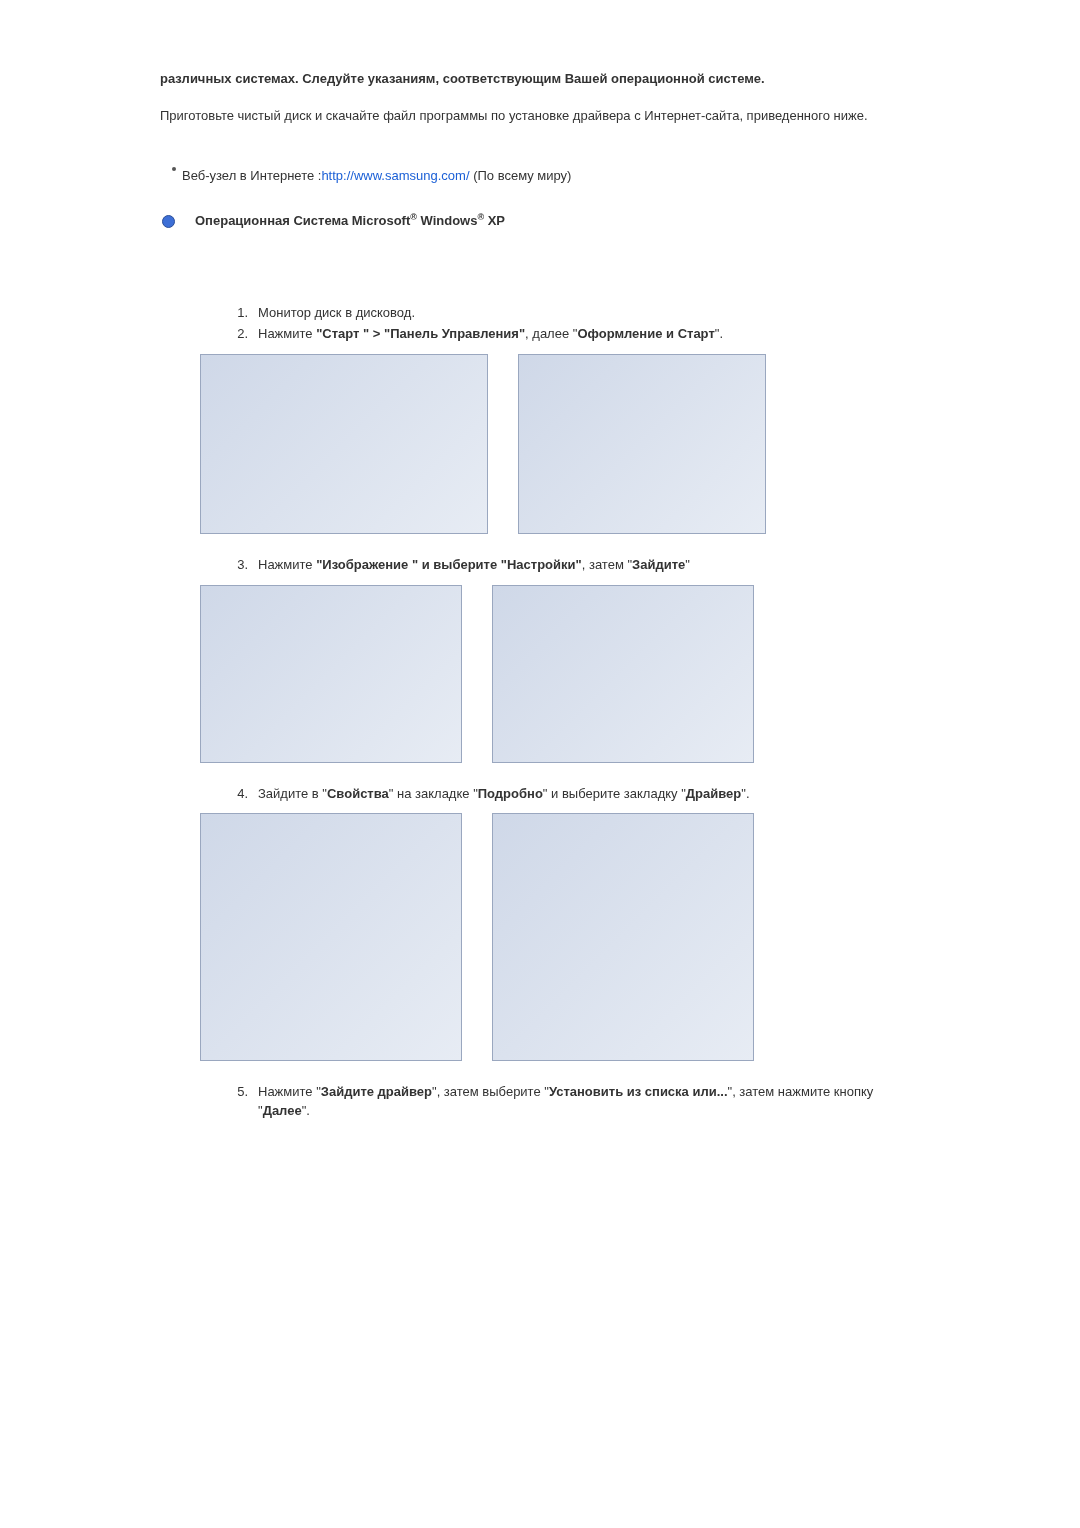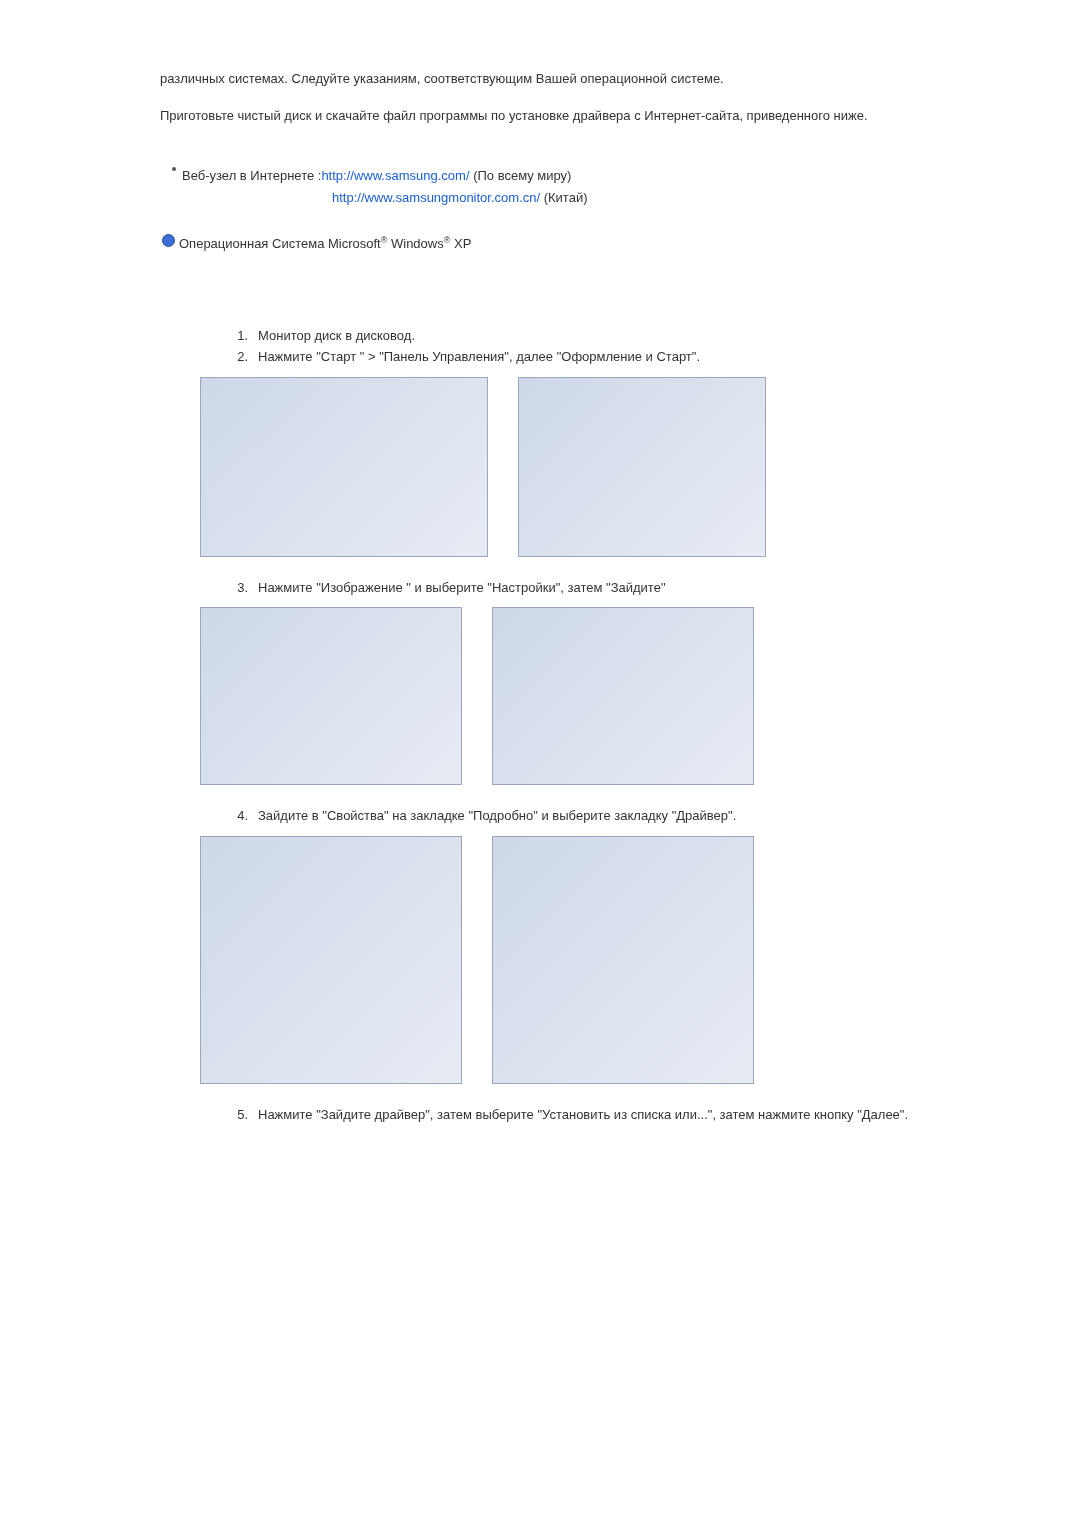--- a/index.html
+++ b/index.html
@@ -1,27 +1,27 @@
 <!DOCTYPE html>
 <html><head>
 <meta charset="utf-8">
 <style>
   body{margin:0;background:#fff;font-family:Arial,Helvetica,sans-serif;font-size:13px;color:#333;line-height:1.45}
   .page{width:760px;margin:0 auto;padding:70px 160px 40px 160px}
-  .bold{font-weight:normal}
+  .bold{font-weight:bold}
   .block{margin-bottom:18px}
   a.link{color:#1a5fd6;text-decoration:none}
   .bullet-row{display:flex;align-items:flex-start;gap:6px;margin:4px 0 4px 12px}
   .bullet-dot{width:4px;height:4px;border-radius:50%;background:#555;flex:0 0 4px}
   .dummy-img{background:linear-gradient(135deg,#cfd8e8,#e7ecf4);border:1px solid #9aa7bf;display:block}
   .fig-row{display:flex;gap:30px;margin:10px 0 22px 40px}
   .steps{padding-left:70px}
   .step-row{display:flex;gap:10px;margin:2px 0}
   .step-num{min-width:18px;text-align:right}
-  .heading-row{display:flex;gap:4px;margin:26px 0 14px 2px}
+  .heading-row{display:flex;align-items:center;gap:20px;margin:26px 0 14px 2px}
   .blue-circle{width:11px;height:11px;border-radius:50%;background:#3d6fd6;border:1px solid #2a4e99;flex:0 0 11px}
   .sup{vertical-align:super;font-size:9px}
 </style>
 </head>
 <body>
 
 <div class="page">
 
   <div class="block">
     <span class="bold">различных системах. Следуйте указаниям, соответствующим Вашей операционной системе.</span>
@@ -31,23 +31,20 @@
     <span>Приготовьте чистый диск и скачайте файл программы по установке драйвера с Интернет-сайта, приведенного ниже.</span>
   </div>
 
   <br>
 
   <div class="bullet-row">
     <span class="bullet-dot"></span>
     <span>
       <span>Веб-узел в Интернете :</span><a class="link">http://www.samsung.com/</a><span> (По всему миру)</span>
     </span>
-  </div>
-  <div style="padding-left:172px">
-    <a class="link">http://www.samsungmonitor.com.cn/</a><span> (Китай)</span>
   </div>
 
   <div class="heading-row">
     <span class="blue-circle"></span>
     <span class="bold">
       <span>Операционная Система Microsoft</span><span class="sup">®</span><span> Windows</span><span class="sup">®</span><span> XP</span>
     </span>
   </div>
 
   <br><br><br>

